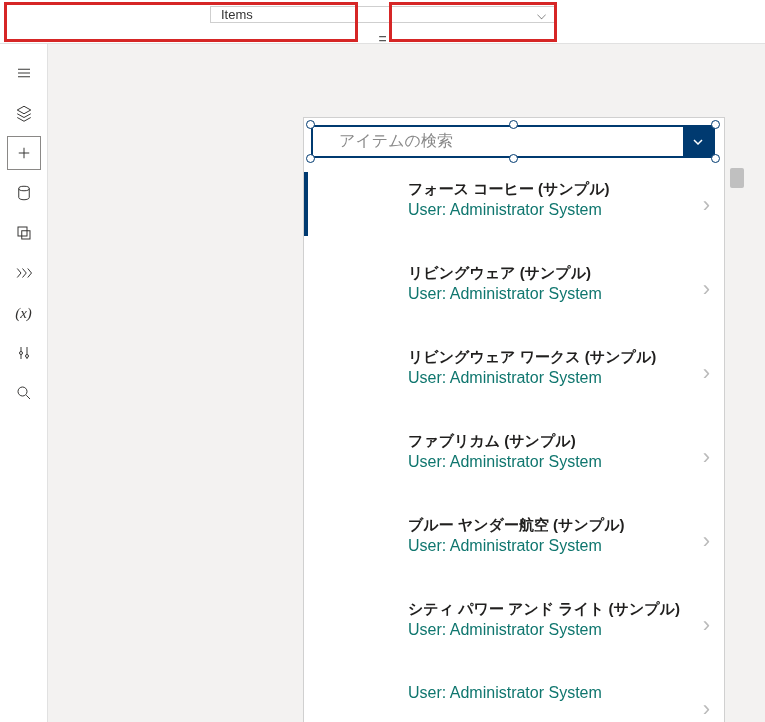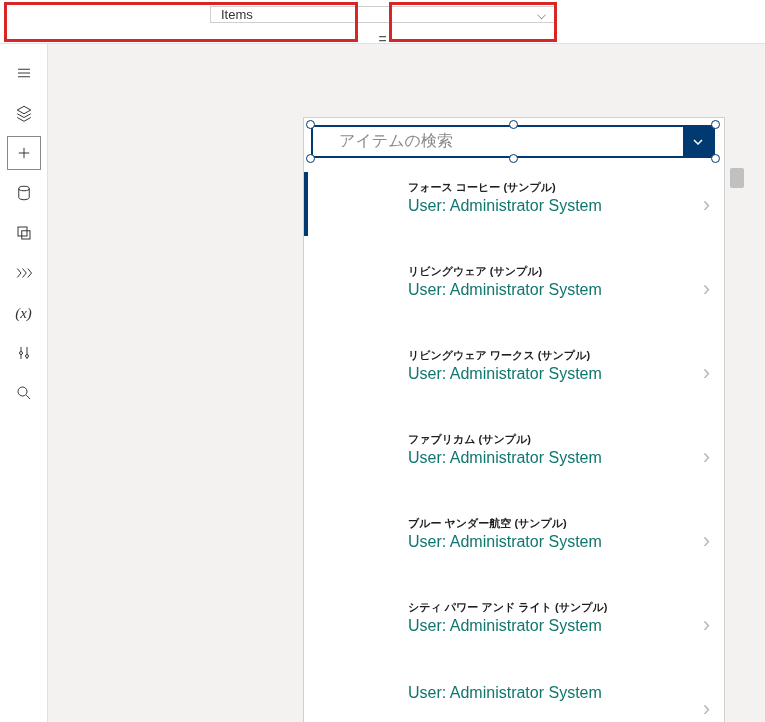--- a/index.html
+++ b/index.html
@@ -198,21 +198,21 @@
   .item.sel::before {
     content: "";
     position: absolute;
     left: 0;
     top: 10px;
     bottom: 10px;
     width: 4px;
     background: #003a70;
   }
   .item .title {
-    font-size: 11px;
+    font-size: 15px;
     font-weight: 600;
     color: #201f1e;
     margin-bottom: 2px;
   }
   .item .sub {
     font-size: 16px;
     color: #0f766e;
   }
   .item .chev {
     position: absolute;

